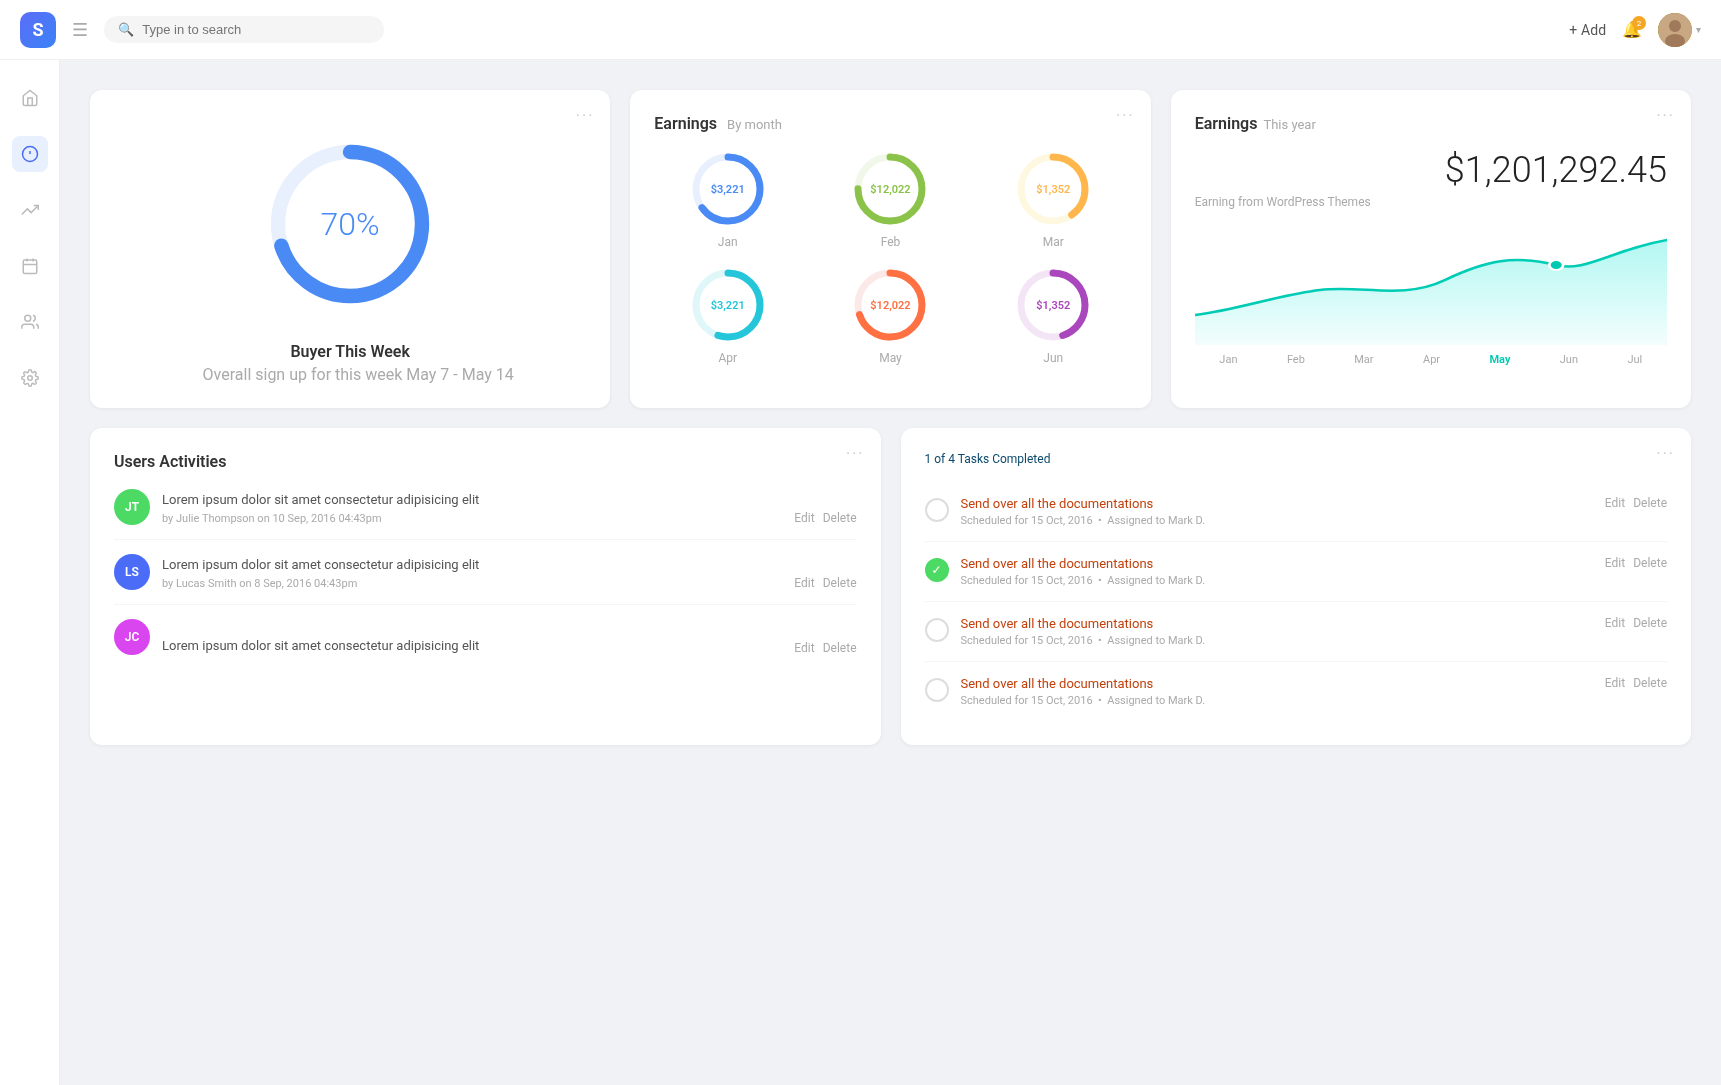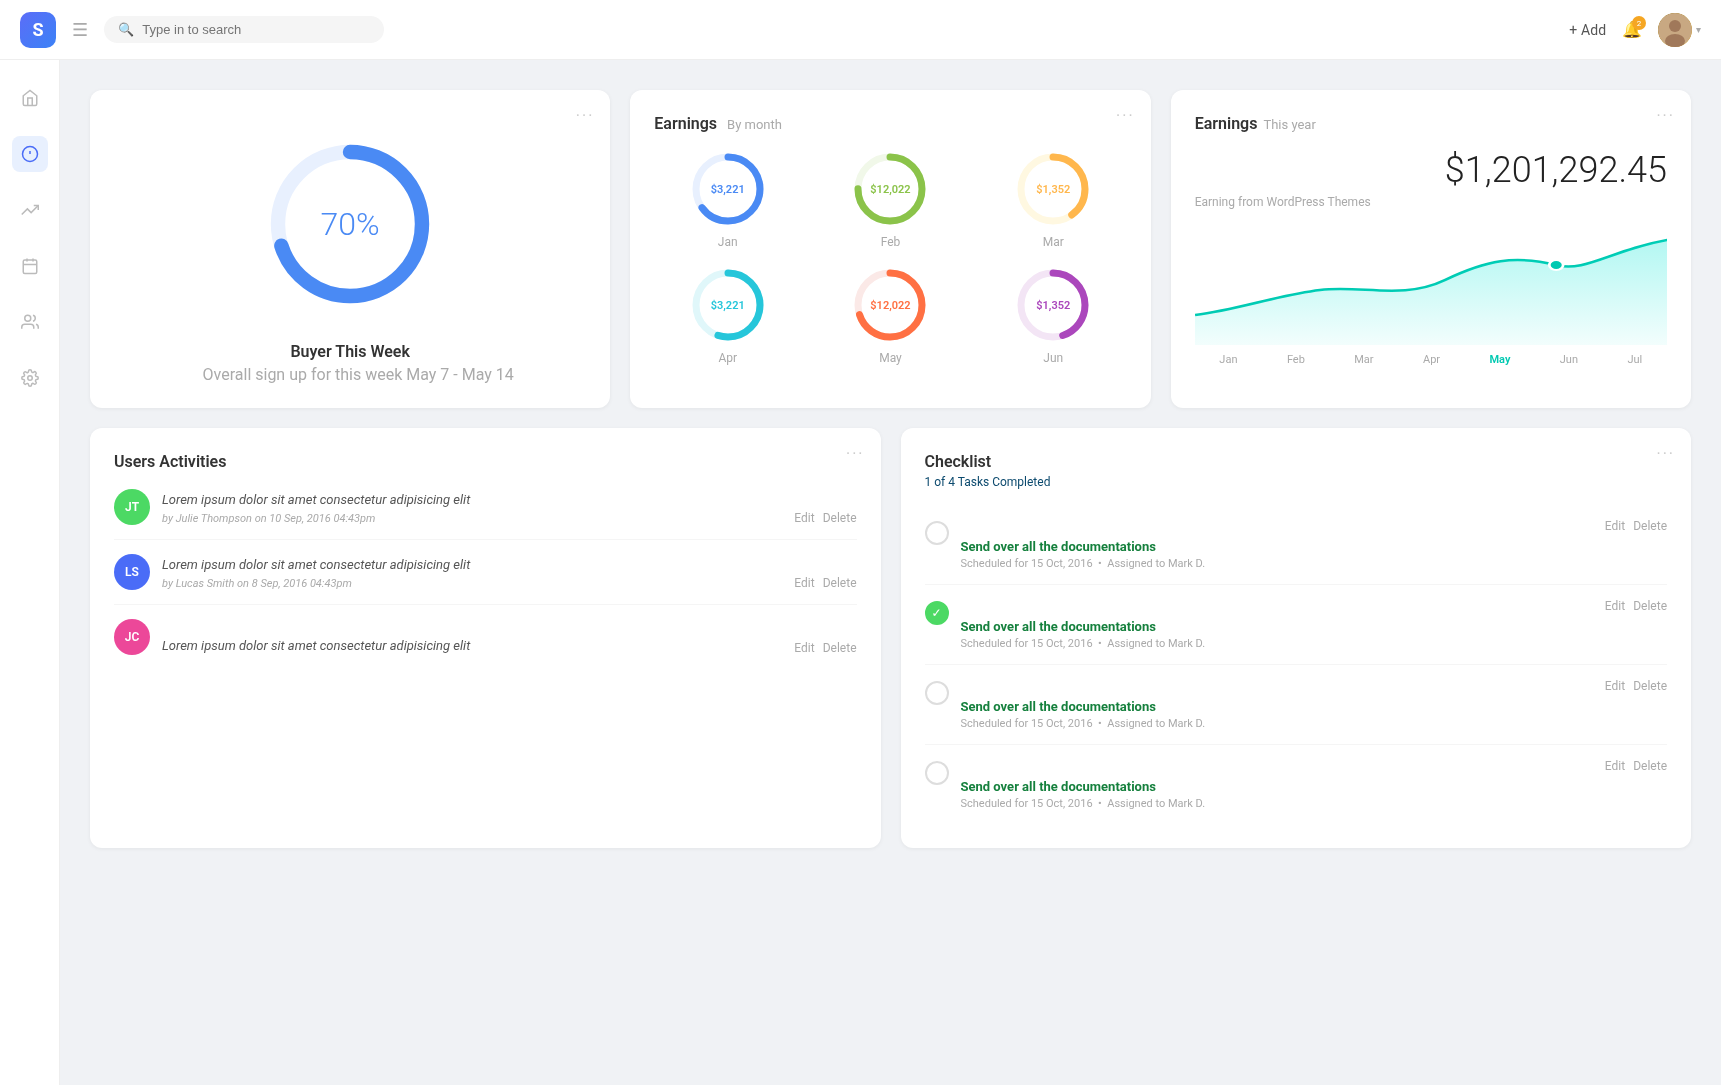--- a/index.html
+++ b/index.html
@@ -105,37 +105,37 @@
     .bottom-row { display: grid; grid-template-columns: 1fr 1fr; gap: 20px; }
 
     
     .section-title { font-size: 16px; font-weight: 600; color: #333; margin-bottom: 4px; }
     .activity-item { display: flex; align-items: flex-end; padding: 14px 0; border-bottom: 1px solid #f5f5f5; position: relative; }
     .activity-item:last-child { border-bottom: none; }
     .activity-avatar {
       width: 36px; height: 36px; border-radius: 50%; display: flex; align-items: center;
       justify-content: center; color: white; font-size: 12px; font-weight: 600; flex-shrink: 0; margin-right: 12px;
     }
-    .activity-content { flex: 1; font-style: italic; }
+    .activity-content { flex: 1; }
     .activity-text { font-size: 13px; color: #555; line-height: 1.4; }
     .activity-meta { font-size: 11px; color: #aaa; margin-top: 3px; }
     .activity-actions { display: flex; gap: 8px; }
     .action-link { font-size: 12px; color: #aaa; cursor: pointer; text-decoration: none; }
 
     
     .checklist-subtitle { font-size: 12px; color: #0c4a6e; margin-bottom: 16px; }
     .checklist-item { display: flex; align-items: flex-start; padding: 14px 0; border-bottom: 1px solid #f5f5f5; position: relative; }
     .checklist-item:last-child { border-bottom: none; }
     .check-circle {
       width: 24px; height: 24px; border-radius: 50%; border: 2px solid #ddd;
       display: flex; align-items: center; justify-content: center; flex-shrink: 0; margin-right: 12px; margin-top: 2px;
     }
     .check-circle.done { background: #4cd964; border-color: #4cd964; color: white; font-size: 12px; }
     .checklist-content { flex: 1; }
-    .checklist-title-text { font-size: 13px; color: #15803d; font-weight: 700; margin-top: 20px; }
+    .checklist-title-text { font-size: 13px; color: #c2410c; font-weight: 400; }
     .checklist-meta { font-size: 11px; color: #aaa; margin-top: 3px; }
     .checklist-actions { display: flex; gap: 8px; }
   </style>
 </head>
 <body>
 
 <header class="topbar">
   <div class="topbar-logo">
     <span>S</span>
   </div>
@@ -353,35 +353,34 @@
     <div class="activity-content">
       <div class="activity-text">Lorem ipsum dolor sit amet consectetur adipisicing elit</div>
       <div class="activity-meta">by Lucas Smith on 8 Sep, 2016 04:43pm</div>
     </div>
     <div class="activity-actions">
       <a class="action-link">Edit</a>
       <a class="action-link">Delete</a>
     </div>
   </div>
           <div class="activity-item">
-    <div class="activity-avatar" style="background:#ec4899;">JC</div>
+    <div class="activity-avatar" style="background:#d946ef;">JC</div>
     <div class="activity-content">
       <div class="activity-text">Lorem ipsum dolor sit amet consectetur adipisicing elit</div>
     </div>
     <div class="activity-actions">
       <a class="action-link">Edit</a>
       <a class="action-link">Delete</a>
     </div>
   </div>
         </div>
     </div>
 
     <div class="card">
       <span class="card-menu">···</span>
-      <div class="section-title">Checklist</div>
       <div class="checklist-subtitle">1 of 4 Tasks Completed</div>
       <div id="checklist-list">
           <div class="checklist-item">
     <div class="check-circle "></div>
     <div class="checklist-content">
       <div class="checklist-title-text">Send over all the documentations</div>
       <div class="checklist-meta">Scheduled for 15 Oct, 2016 &nbsp;•&nbsp; Assigned to Mark D.</div>
     </div>
     <div class="checklist-actions">
       <a class="action-link">Edit</a>

